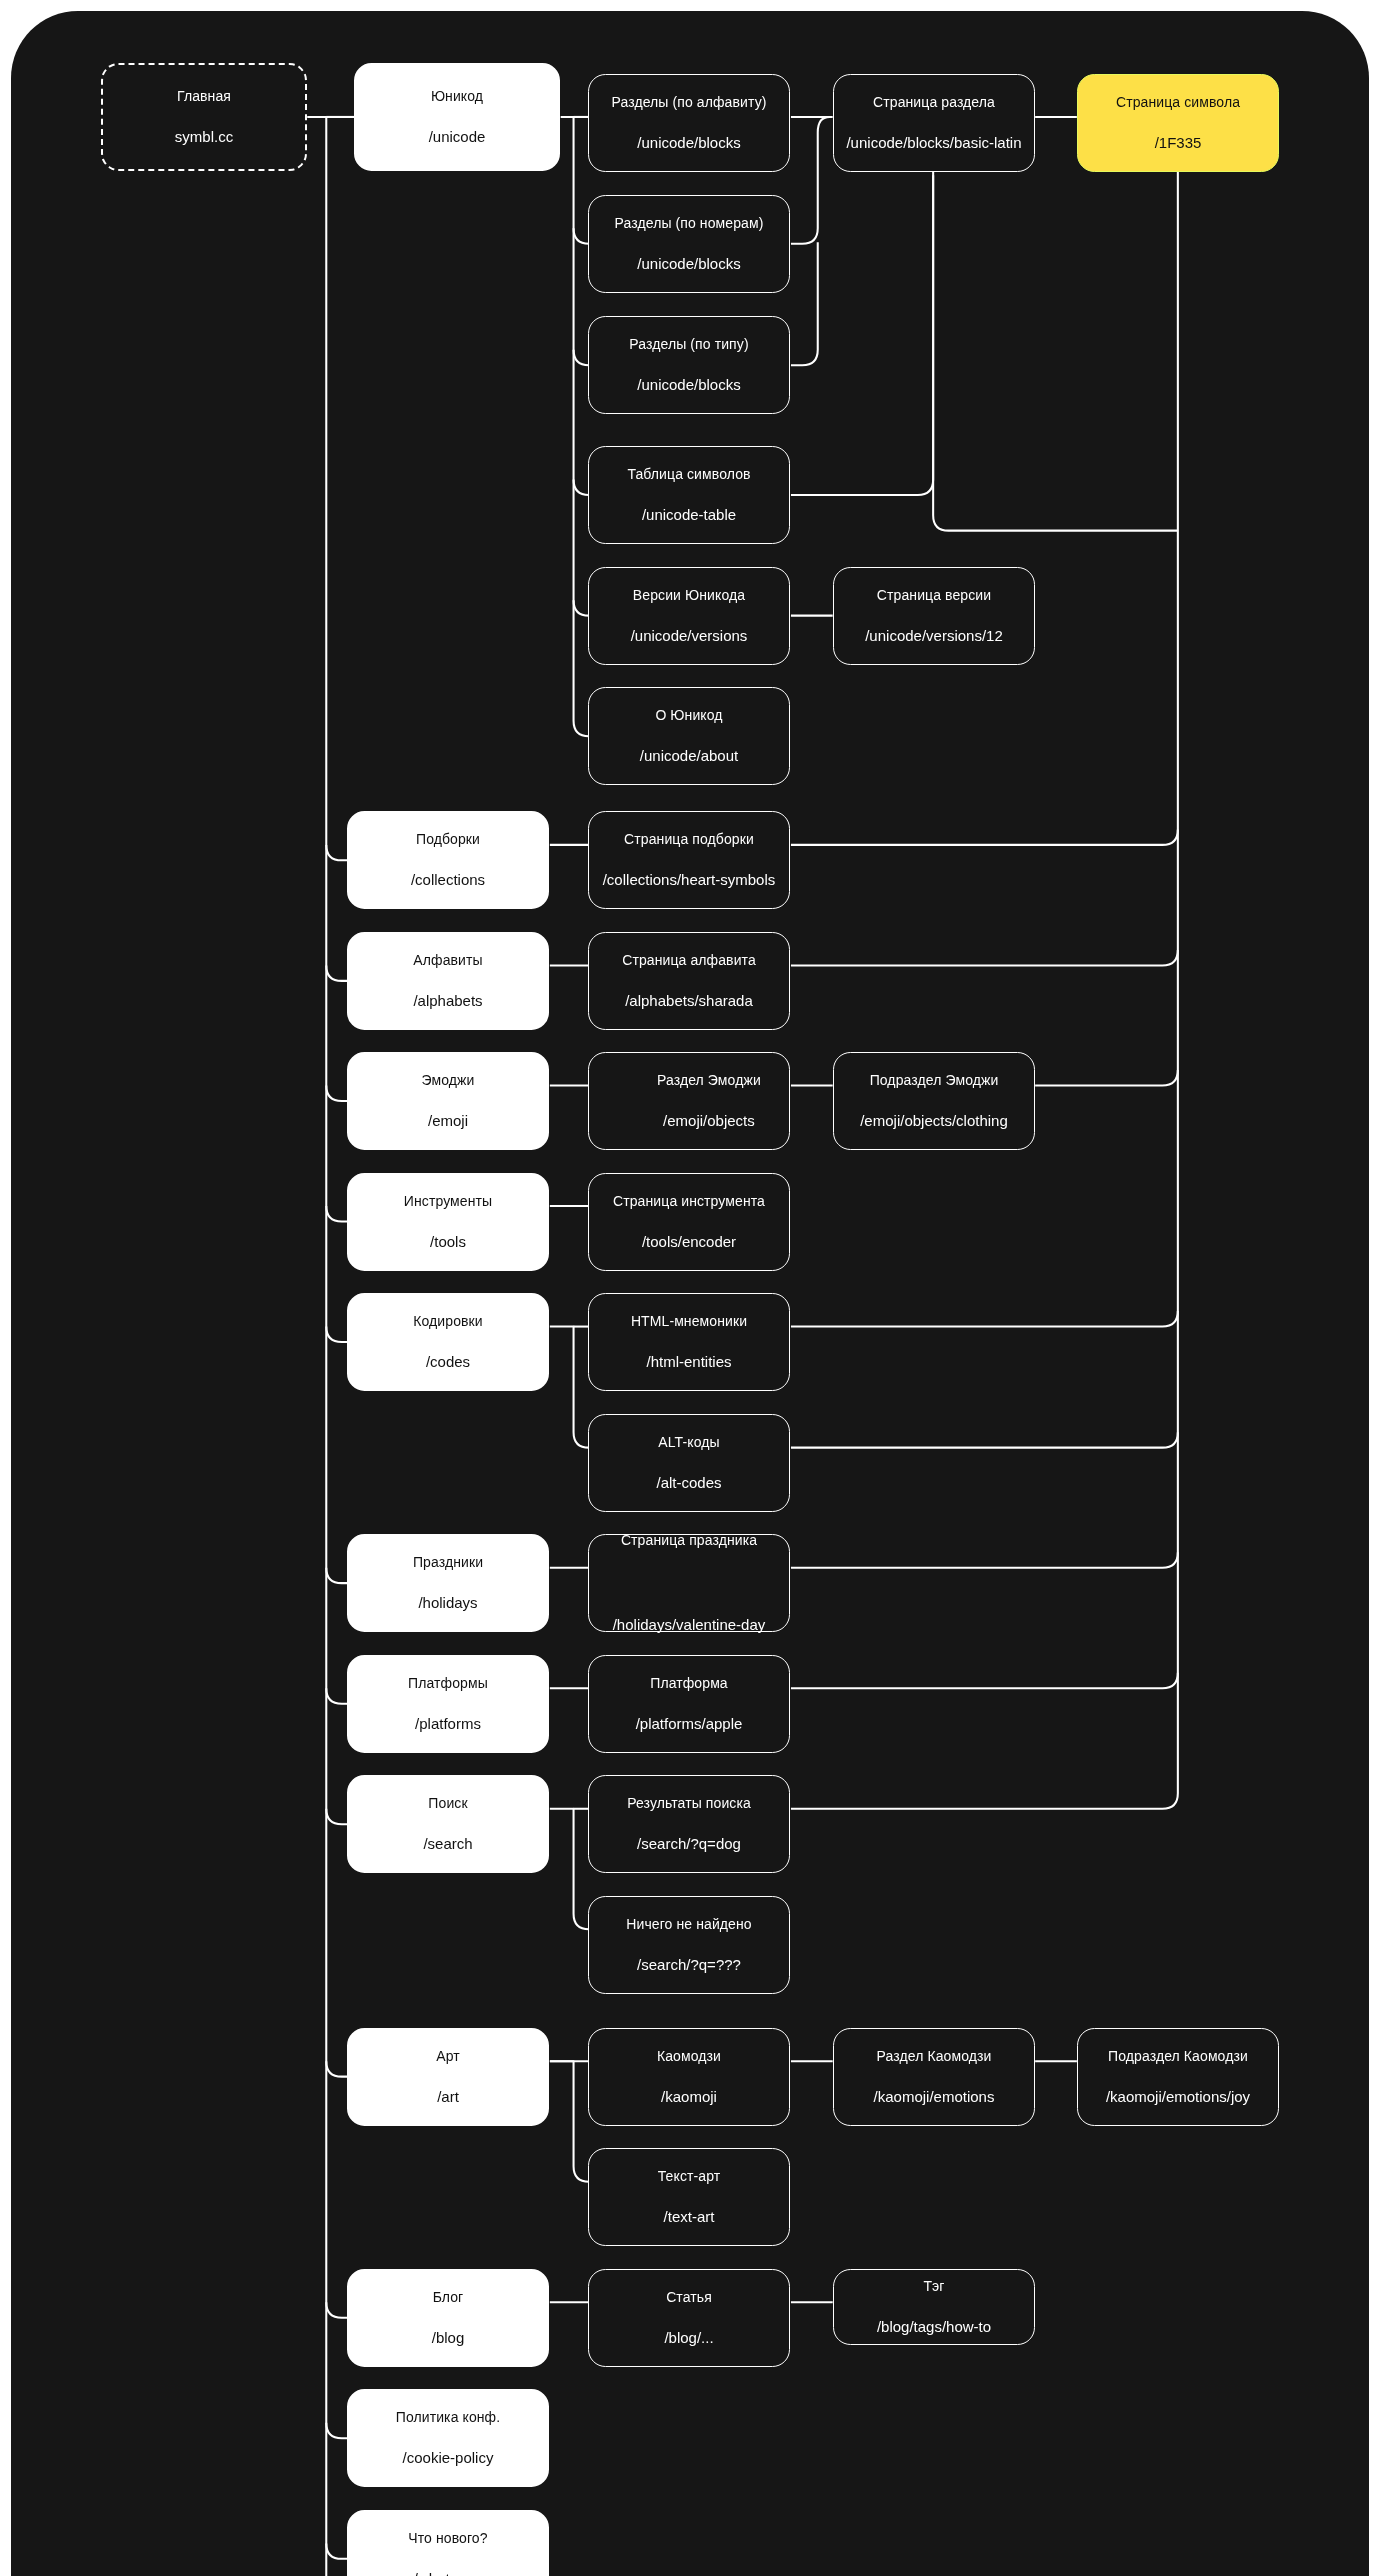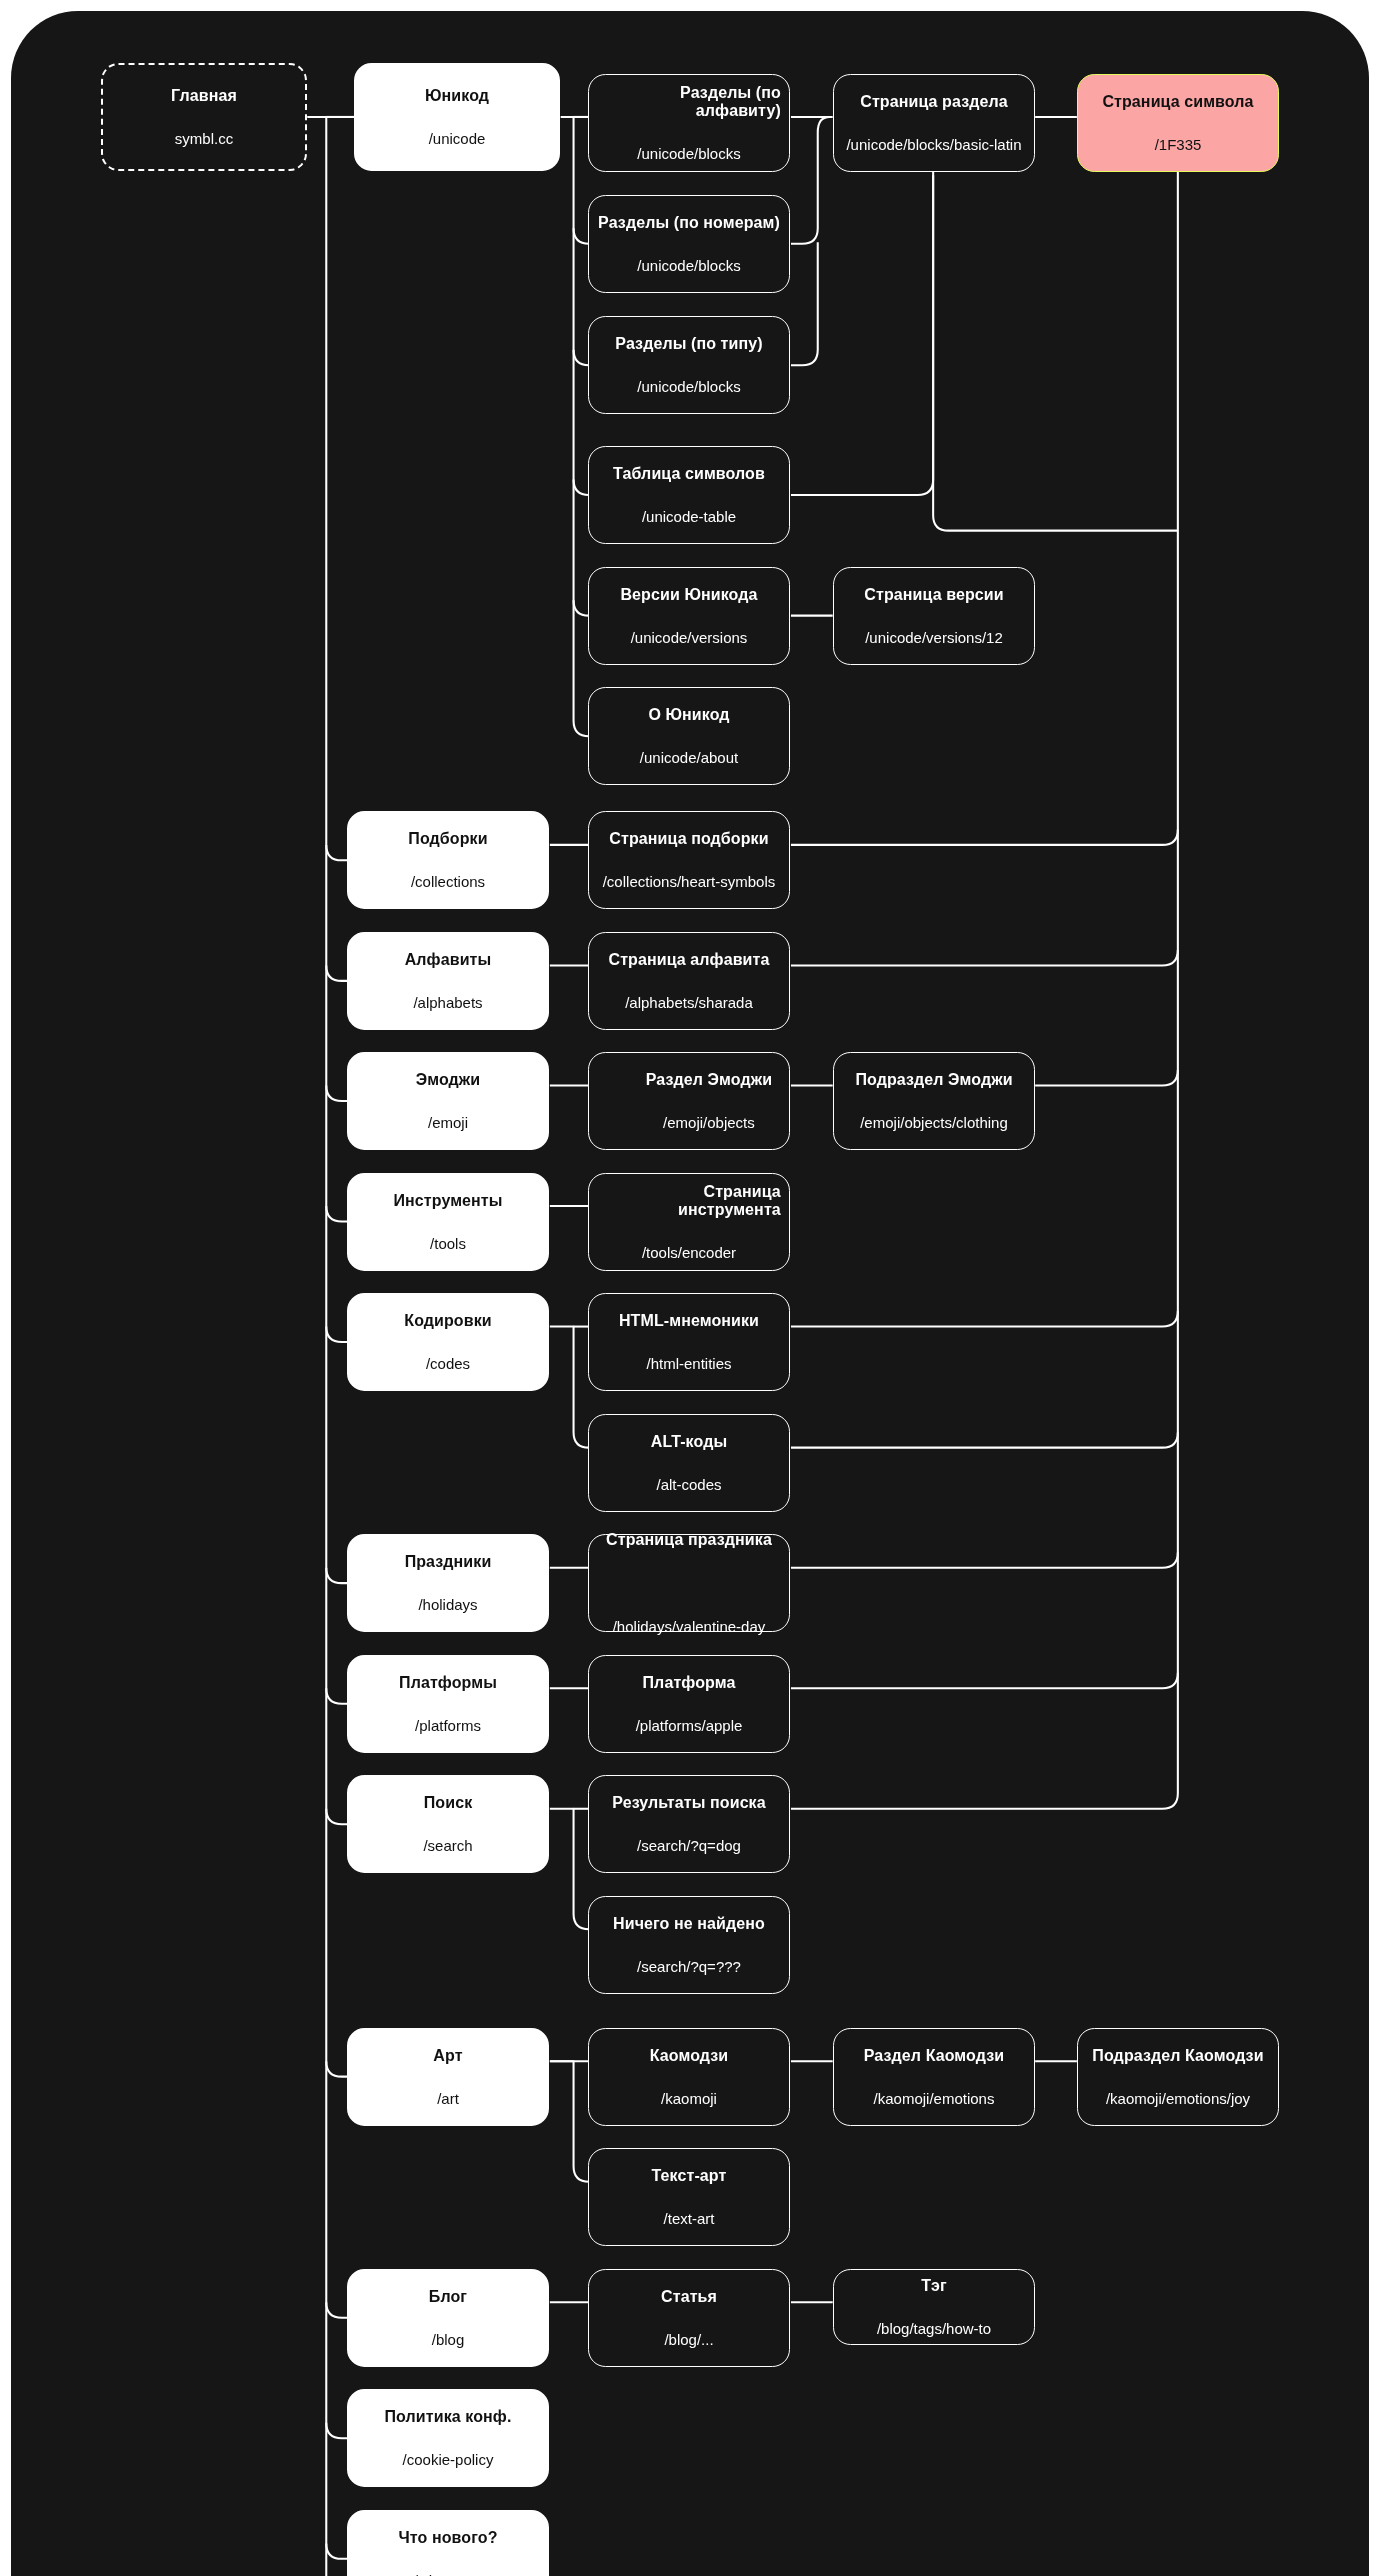--- a/index.html
+++ b/index.html
@@ -1,27 +1,27 @@
 <!DOCTYPE html>
 <html style="font-size:8.2px"><head>
 <meta charset="utf-8">
 <style>
   html,body{margin:0;padding:0;background:#ffffff;}
   body{font-family:"Liberation Sans", sans-serif;}
   #root{position:relative;width:1381px;height:2819px;background:#ffffff;overflow:hidden;}
   #canvas{position:absolute;left:11.3px;top:11.3px;width:1358px;height:2797px;background:#161616;border-radius:67px;}
   #edges{position:absolute;left:0;top:0;width:1381px;height:2819px;pointer-events:none;}
   .node{position:absolute;box-sizing:border-box;display:flex;flex-direction:column;align-items:center;justify-content:center;text-align:center;border-radius:17.5px;padding:5.2px 8.2px;}
-  .node .title{font-size:16px;line-height:1.15;font-weight:700;letter-spacing:0.1px;text-align:right;}
+  .node .title{font-size:14px;line-height:1.15;font-weight:400;letter-spacing:0.1px;text-align:right;}
   .node .path{font-size:15px;line-height:1.15;margin-top:24px;font-weight:400;}
   
   .v-root{background:transparent;border:2.1px dashed #ffffff;color:#ffffff;}
   .v-primary{background:#ffffff;color:#111111;border:2.1px solid #ffffff;}
   .v-outline{background:#161616;color:#ffffff;border:1.5px solid #ffffff;}
-  .v-highlight{background:#fca5a5;color:#111111;border:1.5px solid #e6f95c;}
+  .v-highlight{background:#fde047;color:#111111;border:1.5px solid #e6f95c;}
 </style>
 </head>
 <body>
 
 <div id="root">
   <div id="canvas"></div>
 
   <svg id="edges" viewBox="0 0 2680 5472" xmlns="http://www.w3.org/2000/svg">
     <g fill="none" stroke="#ffffff" stroke-width="4" stroke-linecap="butt" stroke-linejoin="round">
 

